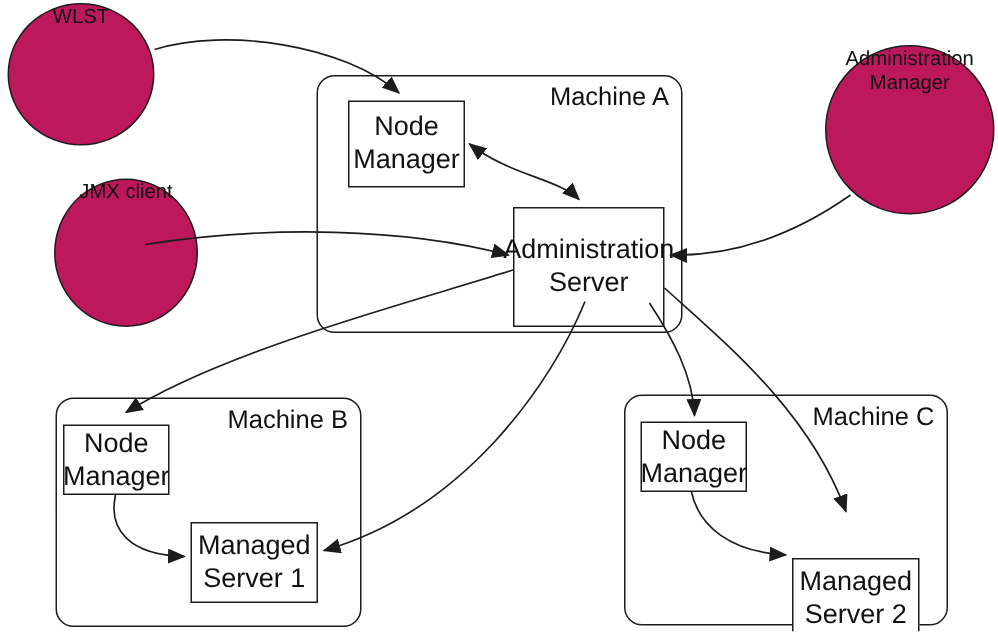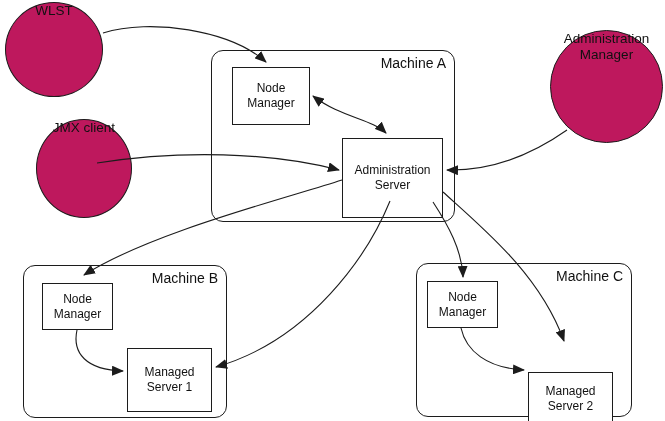--- a/index.html
+++ b/index.html
@@ -20,33 +20,33 @@
     position: absolute;
     box-sizing: border-box;
     border: 1px solid #1c1c1c;
     border-radius: 12px;
     background: #ffffff;
   }
   .machine-label {
     position: absolute;
     top: 4px;
     right: 8px;
-    font-size: 14px;
+    font-size: 17px;
     white-space: nowrap;
   }
   .box {
     position: absolute;
     box-sizing: border-box;
     border: 1px solid #1c1c1c;
     background: #ffffff;
     display: flex;
     align-items: center;
     justify-content: center;
     text-align: center;
-    font-size: 12px;
+    font-size: 18px;
     line-height: 1.22;
     padding: 0 0;
   }
   .ellipse {
     position: absolute;
     box-sizing: border-box;
     border: 1px solid #1c1c1c;
     border-radius: 50%;
     background: #be185d;
     display: flex;
@@ -71,21 +71,21 @@
 </style>
 </head>
 <body>
 
 <div class="stage">
 
   <div class="machine" style="left:211px; top:50px; width:244px; height:172px;">
     <span class="machine-label">Machine A</span>
   </div>
 
-  <div class="machine" style="left:23px; top:265px; width:204px; height:153px;">
+  <div class="machine" style="left:37px; top:265px; width:204px; height:153px;">
     <span class="machine-label">Machine B</span>
   </div>
 
   <div class="machine" style="left:416px; top:263px; width:216px; height:154px;padding-left:17px;">
     <span class="machine-label">Machine C</span>
   </div>
 
   <div class="ellipse" style="left:5px; top:2px; width:98px; height:95px;">
     <span>WLST</span>
   </div>
@@ -103,21 +103,21 @@
   </div>
 
   <div class="box" style="left:342px; top:138px; width:101px; height:80px;">
     <span>Administration Server</span>
   </div>
 
   <div class="box" style="left:42px; top:283px; width:71px; height:47px;">
     <span>Node Manager</span>
   </div>
 
-  <div class="box" style="left:127px; top:348px; width:85px; height:64px;">
+  <div class="box" style="left:127px; top:348px; width:85px; height:54px;">
     <span>Managed Server 1</span>
   </div>
 
   <div class="box" style="left:427px; top:281px; width:71px; height:47px;">
     <span>Node Manager</span>
   </div>
 
   <div class="box" style="left:528px; top:345px; width:85px; height:53px;margin-top:27px;">
     <span>Managed Server 2</span>
   </div>

